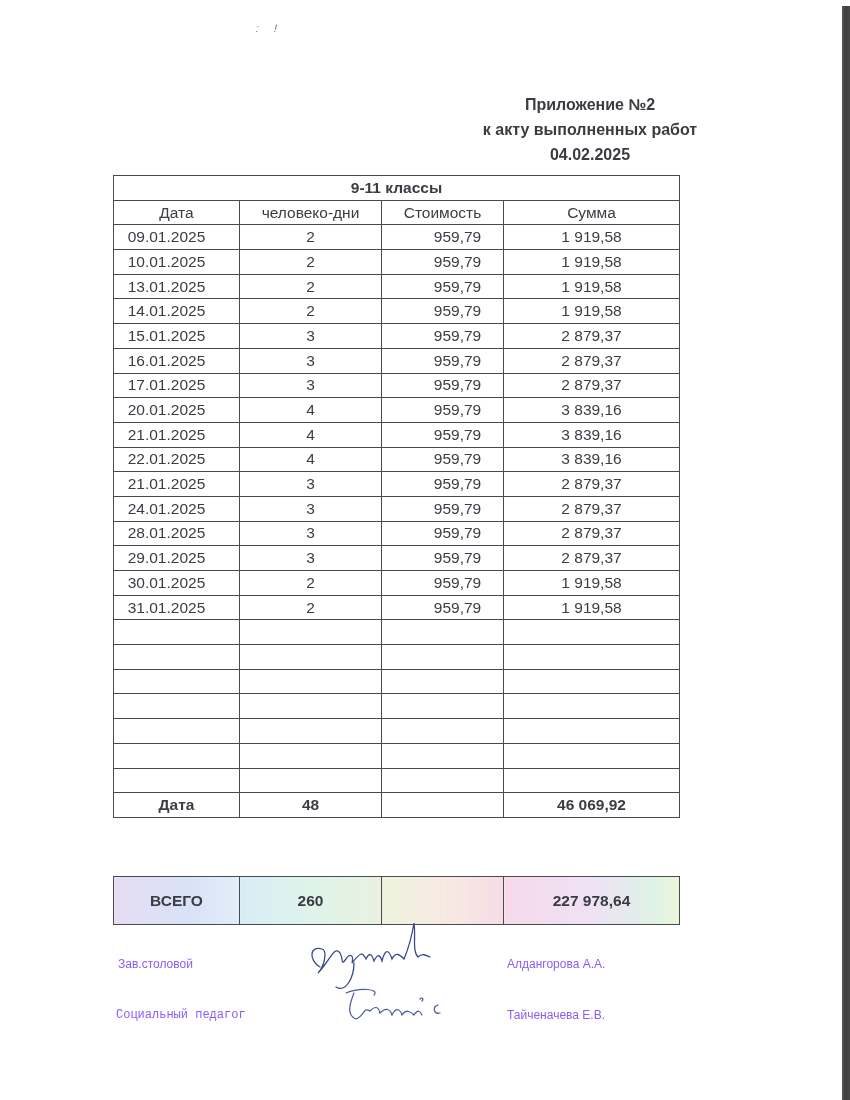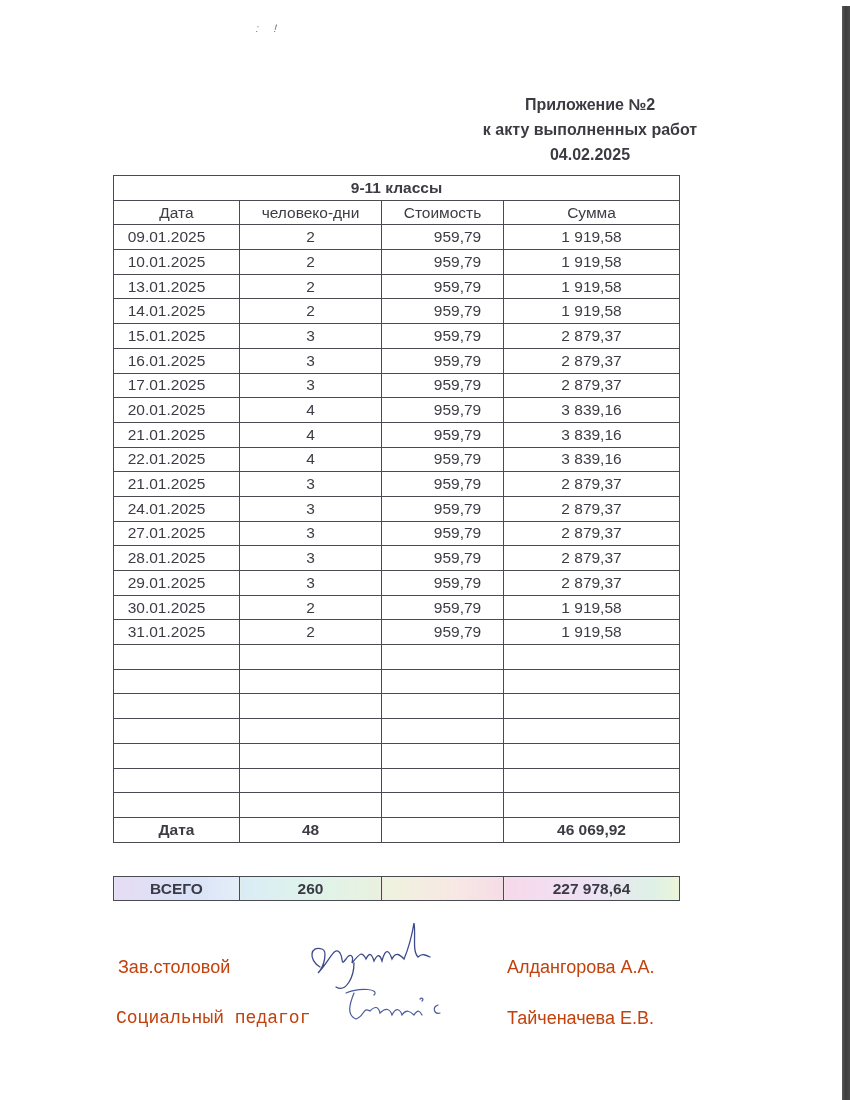--- a/index.html
+++ b/index.html
@@ -29,28 +29,28 @@
   table.grid td.date { text-align: center; padding-right: 20px; }
   table.grid td.cost { padding-left: 30px; margin-top: 44px; }
   table.grid td.sum { }
   table.grid .title td { font-weight: bold; text-align: center; }
   table.grid .total td { font-weight: bold; }
   .grand {
     position: absolute; left: 113px; top: 876px;
     border-collapse: collapse; table-layout: fixed; width: 566px;
   }
   .grand td {
-    border: 1.3px solid #4a4a52; height: 23px; padding: 0;
+    border: 1.3px solid #4a4a52; height: 23px; padding: 12px;
     text-align: center; font-weight: bold; font-size: 15.5px; color: #3a3a44;
   }
   .g1 { background: linear-gradient(90deg, #e6dcf3, #d9e2f7 60%, #e3eef8); }
   .g2 { background: linear-gradient(90deg, #d9ecf6, #dff3ea 50%, #e9f1df); }
   .g3 { background: linear-gradient(90deg, #eef3dd, #f7e8e4 60%, #f5dce6); }
   .g4 { background: linear-gradient(90deg, #f6d9ea, #eee2f4 50%, #def1e6 85%, #ecf5d8); }
-  .sig-label { position: absolute; font-size: 18px; color: #c2410c; }
+  .sig-label { position: absolute; font-size: 12px; color: #8b5cf6; }
   .sig-svg { position: absolute; }
 </style>
 </head>
 <body>
 
 <div class="scan-edge"></div>
 <div class="speck">: !</div>
 
 <div class="heading">
   <div>Приложение №2</div>
@@ -141,26 +141,20 @@
         <td class="cost">959,79</td>
         <td class="sum">2 879,37</td>
       </tr>
       <tr>
         <td class="date">24.01.2025</td>
         <td class="pd">3</td>
         <td class="cost">959,79</td>
         <td class="sum">2 879,37</td>
       </tr>
       <tr>
-        <td class="date">27.01.2025</td>
-        <td class="pd">3</td>
-        <td class="cost">959,79</td>
-        <td class="sum">2 879,37</td>
-      </tr>
-      <tr>
         <td class="date">28.01.2025</td>
         <td class="pd">3</td>
         <td class="cost">959,79</td>
         <td class="sum">2 879,37</td>
       </tr>
       <tr>
         <td class="date">29.01.2025</td>
         <td class="pd">3</td>
         <td class="cost">959,79</td>
         <td class="sum">2 879,37</td>

